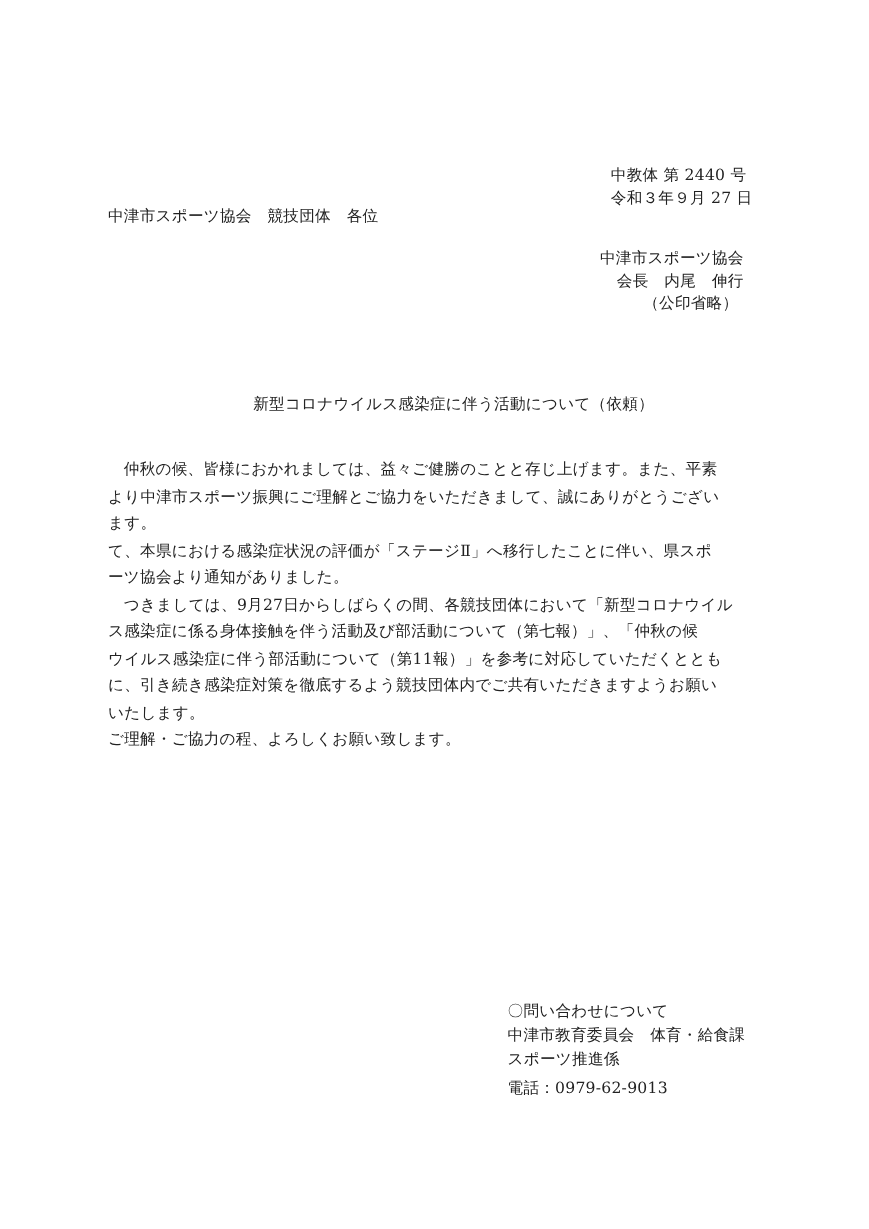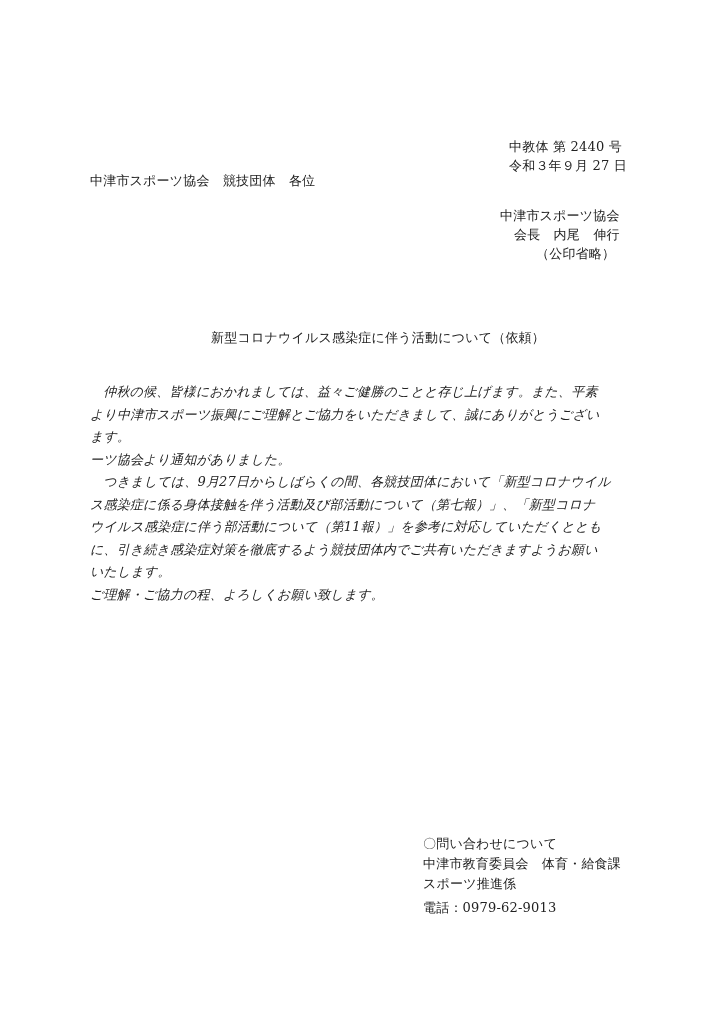--- a/index.html
+++ b/index.html
@@ -11,21 +11,21 @@
     .page { position: absolute; left: 0; top: 16px; width: 724px; height: 1024px; background: #fff; }
     .abs { position: absolute; white-space: nowrap; font-size: 13px; line-height: 19px; letter-spacing: 0.2px; }
     .ref { left: 509px; top: 121px; }
     .ref div { height: 19px; }
     .addressee { left: 90px; top: 155px; text-align: center; }
     .sender { left: 500px; top: 190px; }
     .sender .l1 { padding-left: 0; }
     .sender .l2 { padding-left: 14px; }
     .sender .l3 { padding-left: 36px; }
     .title { left: 0; width: 724px; top: 312px; text-align: center; padding-left: 16px; }
-    .body { left: 90px; top: 365px; width: 560px; white-space: normal; font-style: italic; }
+    .body { left: 90px; top: 365px; width: 560px; white-space: normal; }
     .body .line { height: 22.5px; line-height: 22.5px; white-space: nowrap; }
     .contact { left: 423px; top: 818px; }
     .contact .line { height: 20px; line-height: 20px; }
     .contact .tel { margin-top: 4px; }
   </style>
 </head>
 <body>
 
 <div class="page">
 
@@ -41,23 +41,24 @@
     <div class="l2">会長　内尾　伸行</div>
     <div class="l3">（公印省略）</div>
   </div>
 
   <div class="abs title">新型コロナウイルス感染症に伴う活動について（依頼）</div>
 
   <div class="abs body">
     <div class="line">　仲秋の候、皆様におかれましては、益々ご健勝のことと存じ上げます。また、平素</div>
     <div class="line">より中津市スポーツ振興にご理解とご協力をいただきまして、誠にありがとうござい</div>
     <div class="line">ます。</div>
+    <div class="line">て、本県における感染症状況の評価が「ステージⅡ」へ移行したことに伴い、県スポ</div>
     <div class="line">ーツ協会より通知がありました。</div>
     <div class="line">　つきましては、9月27日からしばらくの間、各競技団体において「新型コロナウイル</div>
-    <div class="line">ス感染症に係る身体接触を伴う活動及び部活動について（第七報）」、「新型コロナ</div>
+    <div class="line">ス感染症に係る身体接触を伴う活動及び部活動について（第七報）」、「仲秋の候</div>
     <div class="line">ウイルス感染症に伴う部活動について（第11報）」を参考に対応していただくととも</div>
     <div class="line">に、引き続き感染症対策を徹底するよう競技団体内でご共有いただきますようお願い</div>
     <div class="line">いたします。</div>
     <div class="line">ご理解・ご協力の程、よろしくお願い致します。</div>
   </div>
 
   <div class="abs contact">
     <div class="line">〇問い合わせについて</div>
     <div class="line">中津市教育委員会　体育・給食課</div>
     <div class="line">スポーツ推進係</div>

